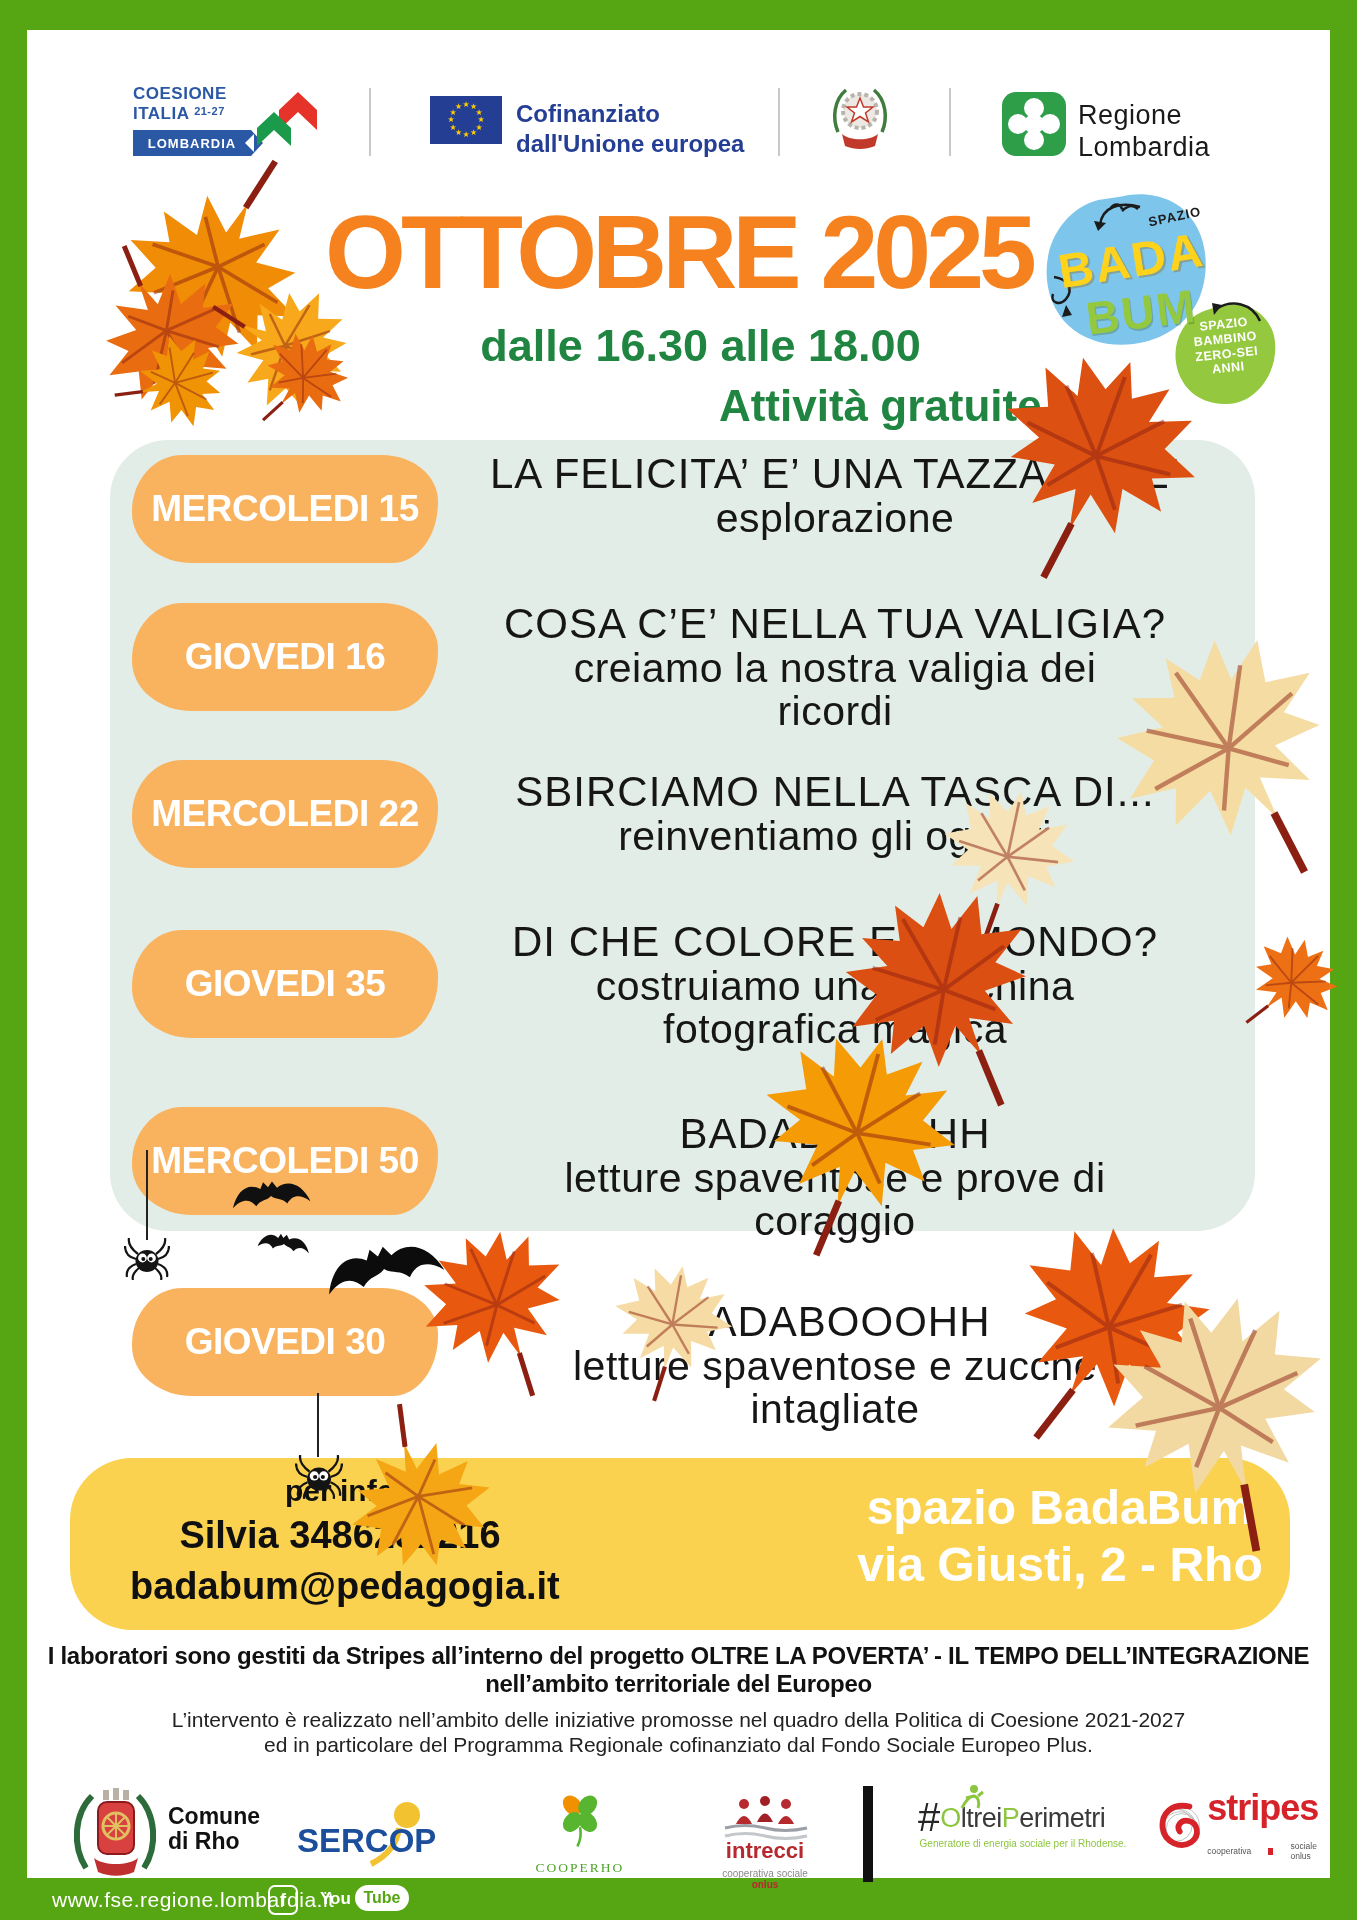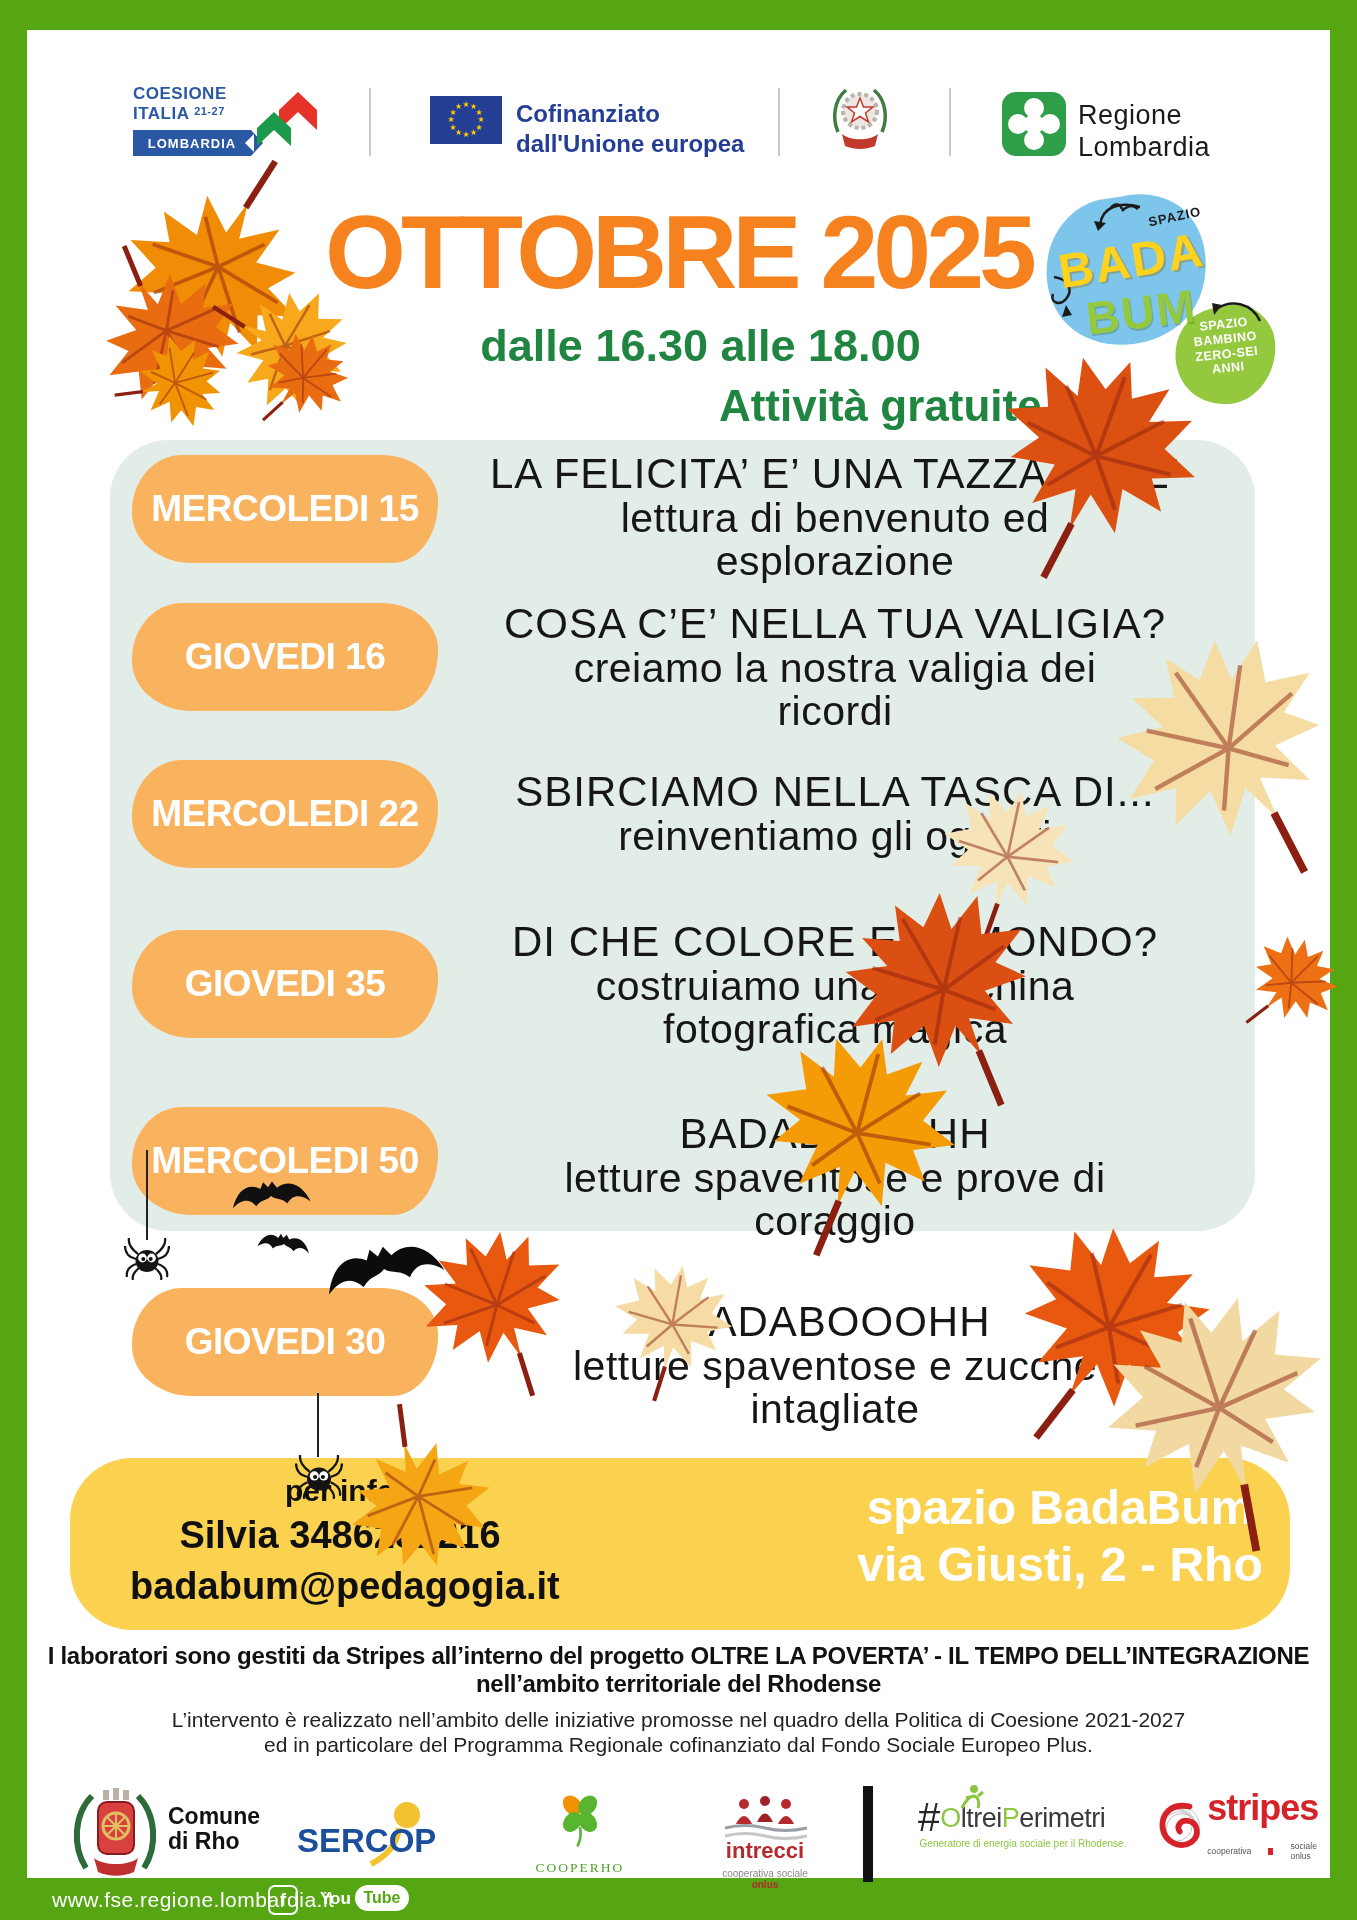--- a/index.html
+++ b/index.html
@@ -242,21 +242,20 @@
       <div>BAMBINO</div>
       <div>ZERO-SEI</div>
       <div>ANNI</div>
     </div>
   </div>
 
   <div class="panel">
     <div class="pill p1">MERCOLEDI 15</div>
     <div class="etxt t1">
       <div class="etitle">LA FELICITA’ E’ UNA TAZZA DI TE’</div>
-      <div class="edesc">lettura di benvenuto ed</div>
       <div class="edesc">esplorazione</div>
     </div>
     <div class="pill p2">GIOVEDI 16</div>
     <div class="etxt t2">
       <div class="etitle">COSA C’E’ NELLA TUA VALIGIA?</div>
       <div class="edesc">creiamo la nostra valigia dei</div>
       <div class="edesc">ricordi</div>
     </div>
     <div class="pill p3">MERCOLEDI 22</div>
     <div class="etxt t3">
@@ -291,21 +290,21 @@
       <div class="ci-email nw">badabum@pedagogia.it</div>
     </div>
     <div class="band-right">
       <div class="nw">spazio BadaBum</div>
       <div class="nw">via Giusti, 2 - Rho</div>
     </div>
   </div>
 
   <div class="disc">
     <div class="d-bold">I laboratori sono gestiti da Stripes all’interno del progetto OLTRE LA POVERTA’ - IL TEMPO DELL’INTEGRAZIONE</div>
-    <div class="d-bold">nell’ambito territoriale del Rhodense</div>
+    <div class="d-bold">nell’ambito territoriale del Europeo</div>
     <div class="d-gap"></div>
     <div class="d-small">L’intervento è realizzato nell’ambito delle iniziative promosse nel quadro della Politica di Coesione 2021-2027</div>
     <div class="d-small">ed in particolare del Programma Regionale cofinanziato dal Fondo Sociale Europeo Plus.</div>
   </div>
 
   <div class="abs" style="left:70px;top:1788px;display:flex;">
     <svg width="92" height="92" viewBox="0 0 92 92">
       <path d="M16,80 C2,58 4,26 22,8" stroke="#2E6B3A" stroke-width="6" fill="none"></path>
       <path d="M74,80 C88,58 86,26 68,8" stroke="#2E6B3A" stroke-width="6" fill="none"></path>
       <rect x="33" y="2" width="6" height="10" fill="#b9b2a4"></rect>

